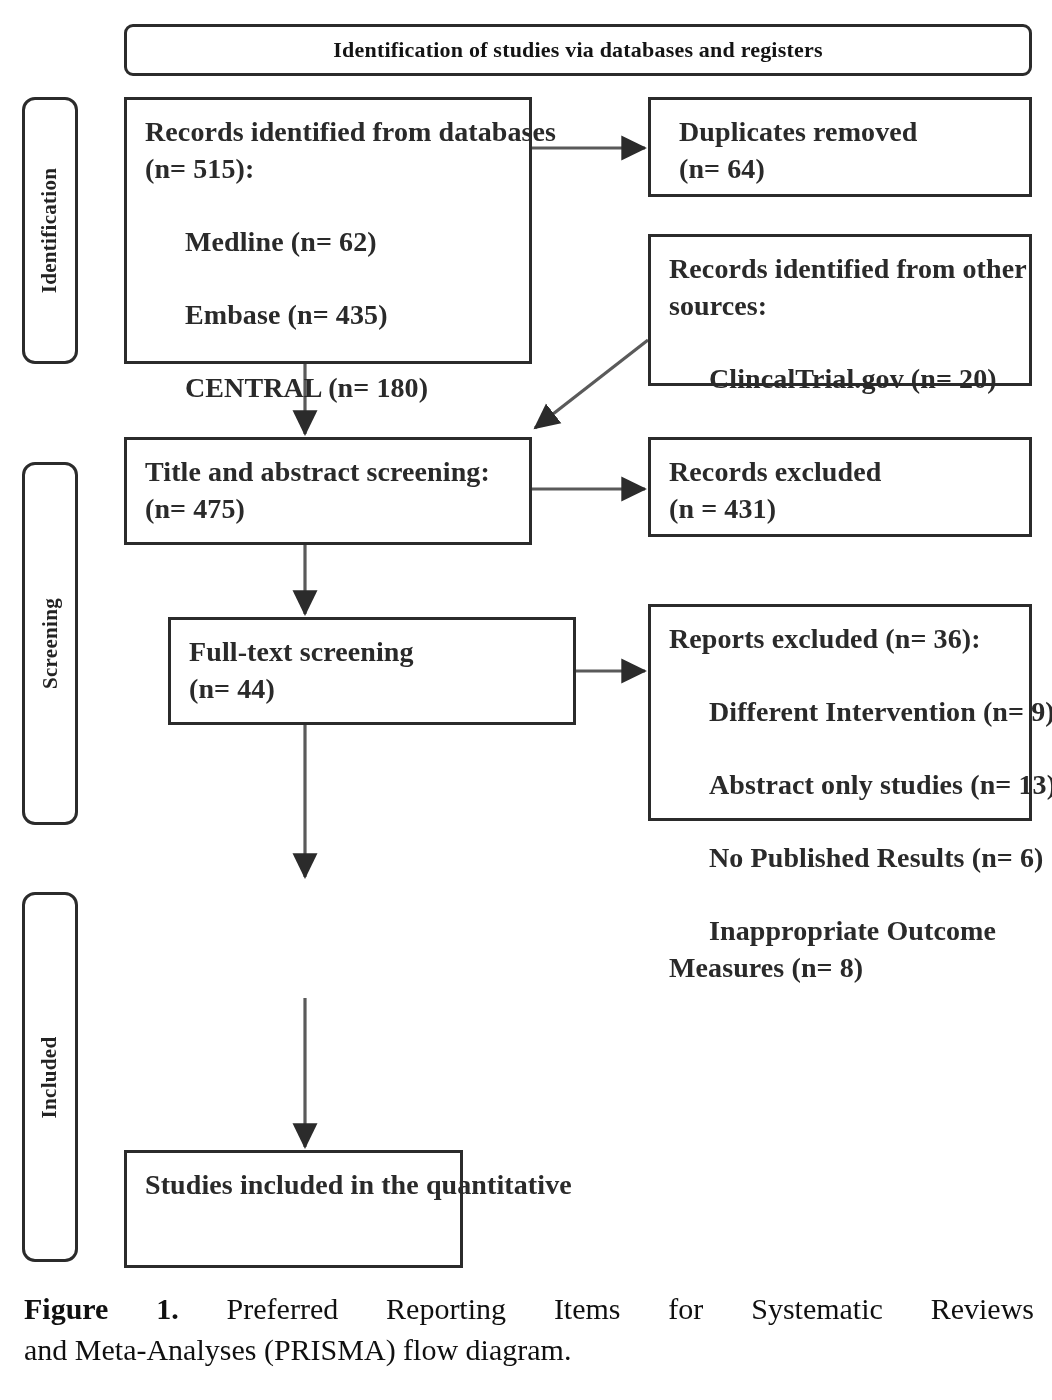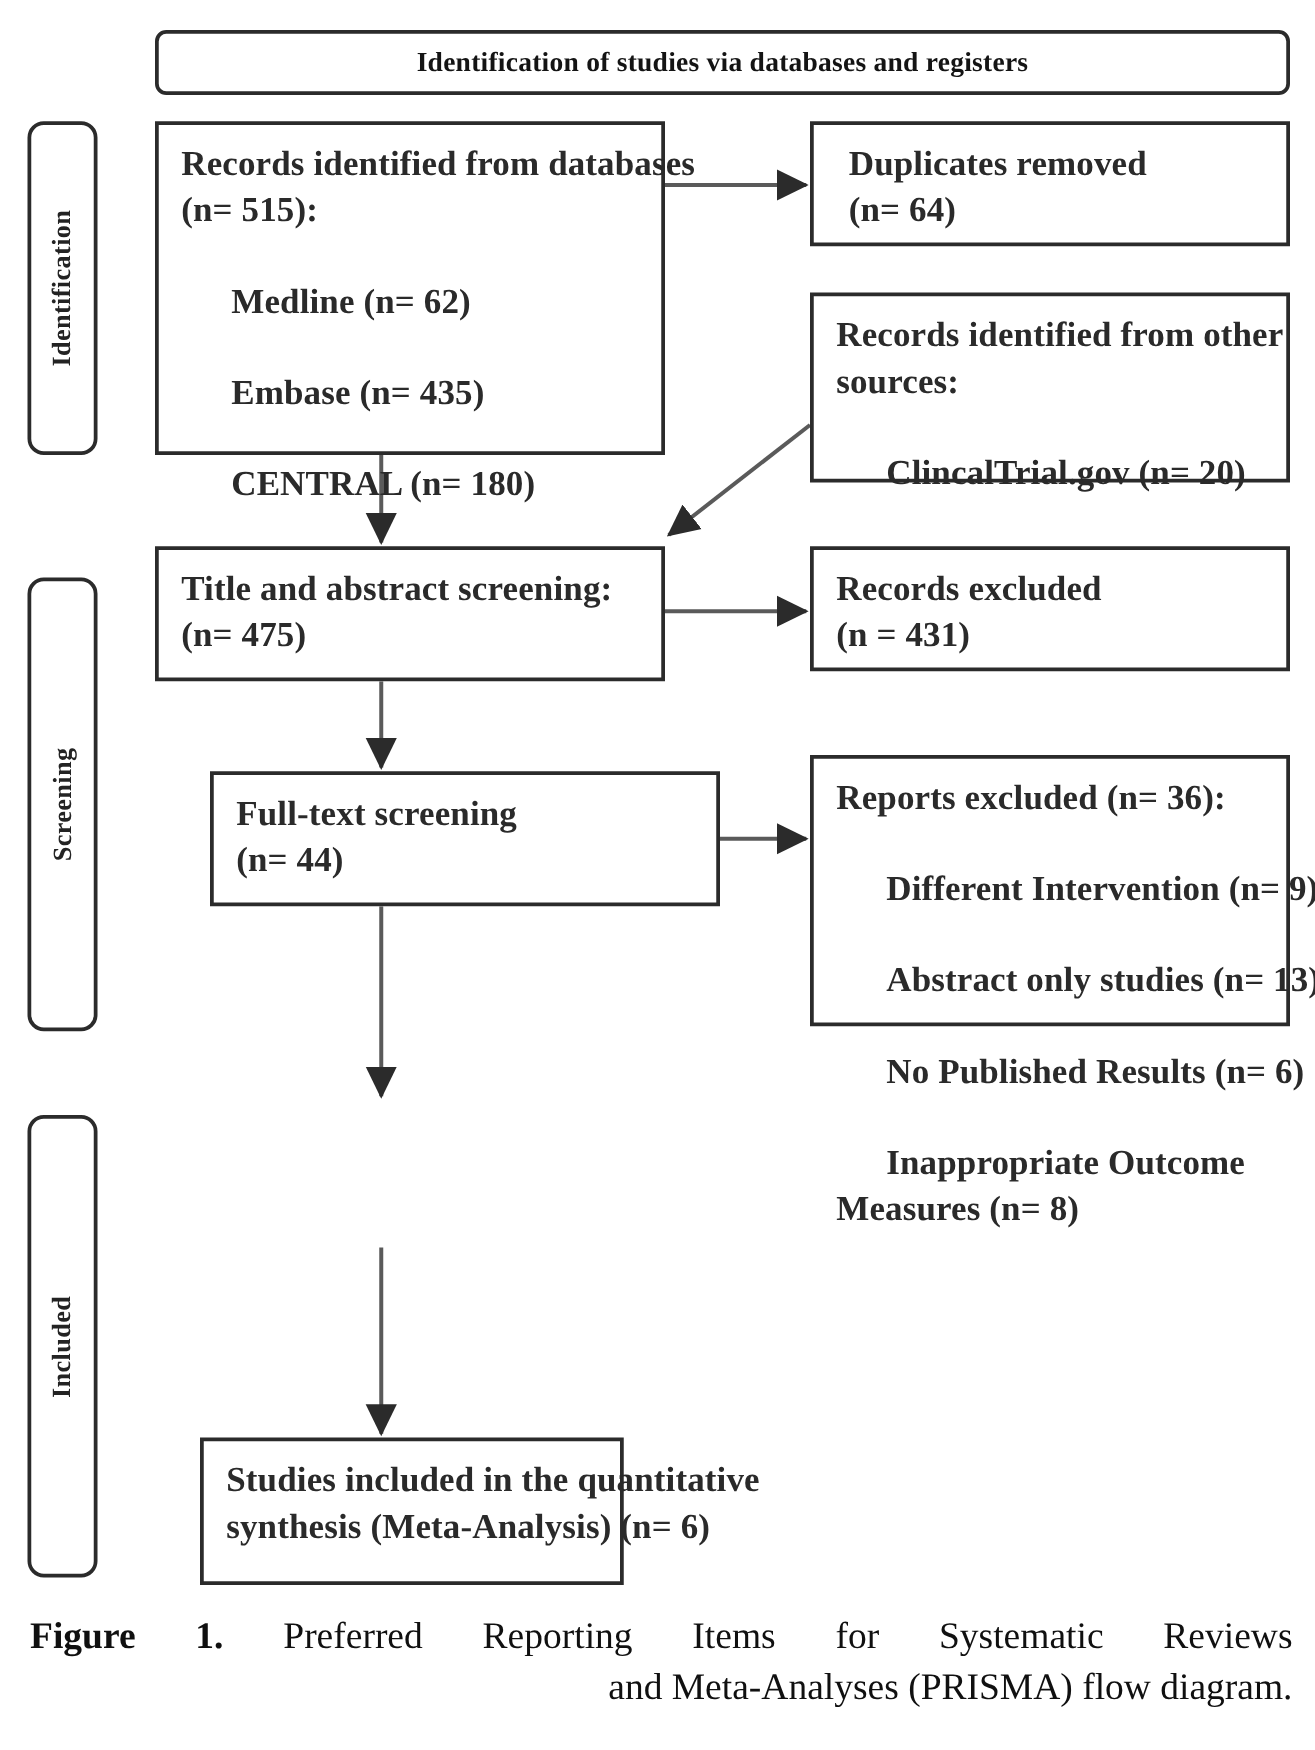--- a/index.html
+++ b/index.html
@@ -85,41 +85,41 @@
 
   
   #box-db        { left: 124px; top: 97px;   width: 408px; height: 267px; }
   #box-dupes     { left: 648px; top: 97px;   width: 384px; height: 100px; padding-left: 28px; }
   #box-other     { left: 648px; top: 234px;  width: 384px; height: 152px; }
   #box-titleabs  { left: 124px; top: 437px;  width: 408px; height: 108px; }
   #box-recexcl   { left: 648px; top: 437px;  width: 384px; height: 100px; }
   #box-fulltext  { left: 124px; top: 617px;  width: 408px; height: 108px; margin-left: 44px; }
   #box-repexcl   { left: 648px; top: 604px;  width: 384px; height: 217px; }
   #box-qual      { left: 124px; top: 880px;  width: 408px; height: 118px; }
-  #box-quant     { left: 124px; top: 1150px; width: 339px; height: 118px; margin-left: 36px; }
+  #box-quant     { left: 124px; top: 1150px; width: 339px; height: 118px; }
 
   
   #arrows {
     position: absolute;
     left: 0; top: 0;
     width: 1052px; height: 1290px;
     pointer-events: none;
   }
 
   
   #caption {
     position: absolute;
     left: 24px;
     top: 1288px;
     width: 1010px;
     font-size: 30px;
     line-height: 1.38;
     color: #101010;
   }
-  #caption .cap-line { display: block; text-align: right; }
+  #caption .cap-line { display: block; }
   #caption .cap-line.justify {
     text-align: justify;
     text-align-last: justify;
   }
   #caption .cap-bold { font-weight: 700; }
 </style>
 </head>
 <body>
 
 <div id="diagram">
@@ -196,21 +196,20 @@
       <span class="ln ind">Different Intervention (n= 9)</span>
       <span class="ln ind">Abstract only studies (n= 13)</span>
       <span class="ln ind">No Published Results (n= 6)</span>
       <span class="ln ind">Inappropriate Outcome</span>
       <span class="ln">Measures (n= 8)</span>
     </div>
 
 
   <div class="box" id="box-quant">
       <span class="ln">Studies included in the quantitative</span>
-      <span class="ln">synthesis (Meta-Analysis) (n= 6)</span>
     </div>
 
 </div>
 
 <div id="caption">
   <span class="cap-line justify"><span class="cap-bold">Figure 1.</span><span id="cap-rest"> Preferred Reporting Items for Systematic Reviews</span></span>
   <span class="cap-line">and Meta-Analyses (PRISMA) flow diagram.</span>
 </div>
 
 </body></html>

